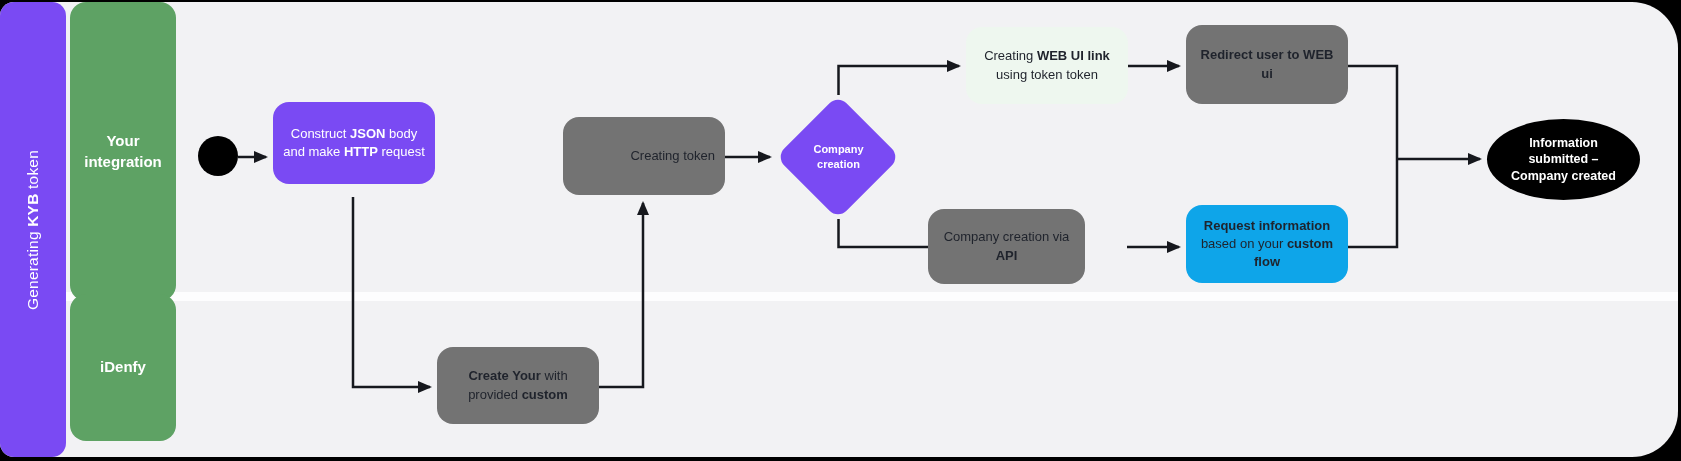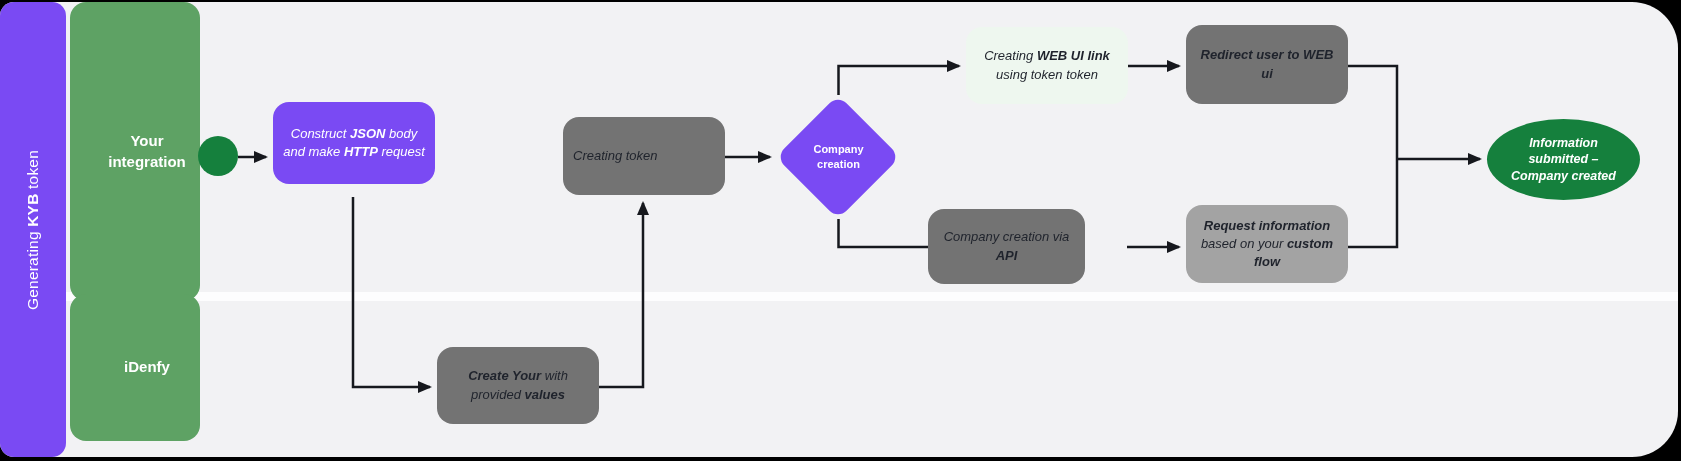--- a/index.html
+++ b/index.html
@@ -10,38 +10,38 @@
   .lane-divider{position:absolute;left:66px;top:290px;width:1612px;height:9px;background:#fdfdfe;}
 
   
   .kyb-bar{position:absolute;left:0;top:0;width:66px;height:455px;background:#7a4af3;border-radius:14px;}
   .kyb-bar .vtext{position:absolute;left:50%;top:50%;transform:translate(-50%,-50%) rotate(-90deg);
                   white-space:nowrap;color:#fff;font-size:15.5px;letter-spacing:.2px;}
 
   
   .lane-label{position:absolute;left:70px;width:106px;background:#5ea264;border-radius:16px;
               display:flex;align-items:center;justify-content:center;text-align:center;
-              color:#fff;font-weight:700;font-size:15px;line-height:1.35;padding-left:24px;}
+              color:#fff;font-weight:700;font-size:15px;line-height:1.35;}
   .lane-1{top:0;height:299px;}
   .lane-2{top:292px;height:147px;}
 
   
   #wires{position:absolute;left:0;top:0;width:1678px;height:455px;}
   #wires polyline,#wires line{fill:none;stroke:#16181d;stroke-width:2.5px;}
 
   
-  .node{position:absolute;display:flex;align-items:center;justify-content:flex-start;
+  .node{position:absolute;display:flex;align-items:center;justify-content:flex-end;
         text-align:center;font-size:13px;color:#1f232c;border-radius:16px;
-        line-height:1.4;padding:8px 10px;box-sizing:border-box;font-style:italic;}
+        line-height:1.4;padding:8px 10px;box-sizing:border-box;}
   .node .b, .bold-run{font-weight:700;}
   .purple{background:#7a4af3;color:#fff;}
   .lavender{background:#737373;}
   .mint{background:#eef7ef;}
-  .pink{background:#a3a3a3;}
-  .green-fill{background:#15803d;color:#fff;}
+  .pink{background:#0ea5e9;}
+  .green-fill{background:#000000;color:#fff;}
 
   .start-circle{left:198px;top:134px;width:40px;height:40px;border-radius:50%;padding:0;}
   .construct-box{left:273px;top:100px;width:162px;height:82px;}
   .create-token-box{left:437px;top:345px;width:162px;height:77px;}
   .receive-box{left:563px;top:115px;width:162px;height:78px;}
 
   .diamond-wrap{position:absolute;left:777px;top:93px;width:123px;height:124px;}
   .diamond-shape{position:absolute;left:17px;top:18px;width:88px;height:88px;background:#7a4af3;
                  border-radius:12px;transform:rotate(45deg);}
   .diamond-label{position:absolute;left:50%;top:50%;transform:translate(-50%,-50%);width:92px;
@@ -91,21 +91,21 @@
       <span>iDenfy</span>
     </div>
 
     <div class="node green-fill start-circle"></div>
 
     <div class="node purple construct-box">
       <span><span>Construct </span><span class="bold-run">JSON</span><span> body and make </span><span class="bold-run">HTTP</span><span> request</span></span>
     </div>
 
     <div class="node lavender create-token-box">
-      <span><span class="bold-run">Create Your</span><span> with provided </span><span class="bold-run">values</span></span>
+      <span><span class="bold-run">Create Your</span><span> with provided </span><span class="bold-run">custom</span></span>
     </div>
 
     <div class="node lavender receive-box">
       <span><span>Creating token</span></span>
     </div>
 
     <div class="diamond-wrap">
       <div class="diamond-shape"></div>
       <div class="diamond-label"><span class="bold-run">Company creation</span></div>
     </div>

